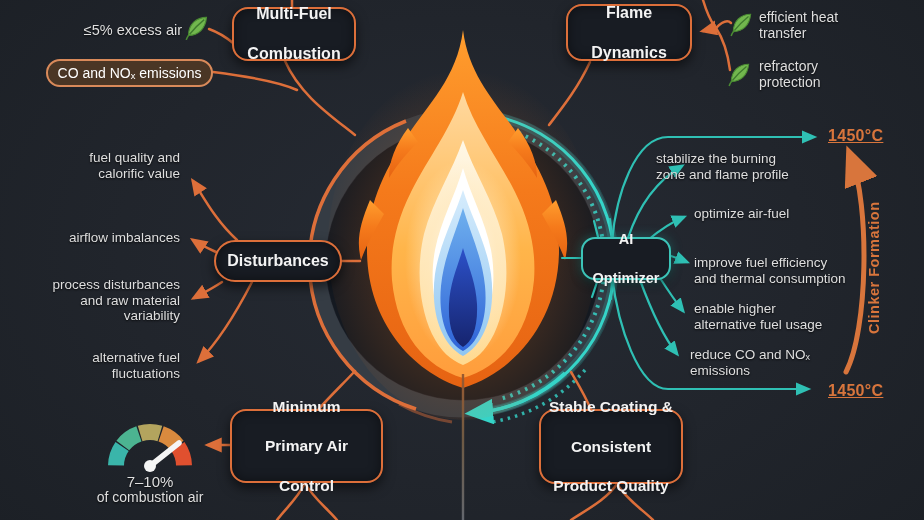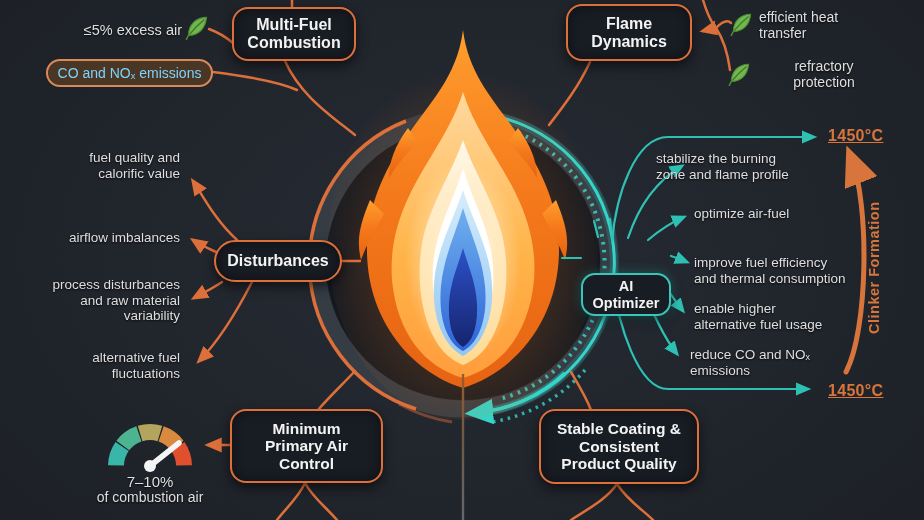--- a/index.html
+++ b/index.html
@@ -10,25 +10,26 @@
     font-family:"Liberation Sans","DejaVu Sans",sans-serif;
     color:#e4e4e4;
   }
   svg.layer{position:absolute;left:0;top:0;}
   .node{
     position:absolute;border:2.5px solid #dd6f3a;border-radius:16px;
     background:#181c23;display:flex;flex-direction:column;align-items:center;justify-content:center;
     font-weight:bold;color:#f3f3f3;text-align:center;line-height:1.12;
     box-shadow:0 5px 12px rgba(0,0,0,.55), inset 0 0 12px rgba(0,0,0,.45);
     z-index:5;
+    gap:22px;
   }
   .node.teal{border-color:#3cc4b8;box-shadow:0 0 12px rgba(49,197,185,.35),0 4px 10px rgba(0,0,0,.5);border-radius:14px;}
   .pill{
     position:absolute;border:2px solid #d98a5a;border-radius:14px;background:#4a3625;
-    display:flex;align-items:center;justify-content:center;color:#7dd3fc;font-size:14px;z-index:5;
+    display:flex;align-items:center;justify-content:center;color:#ffffff;font-size:14px;z-index:5;
   }
   .txt{position:absolute;font-size:13.5px;line-height:15.5px;color:#dfdfdf;z-index:4;
        text-shadow:0 1px 2px rgba(0,0,0,.8);}
   .txt.r{text-align:right;}
   .txt.c{text-align:center;}
   .temp{position:absolute;color:#d8753c;font-size:16px;font-weight:bold;z-index:4;letter-spacing:.3px;text-decoration:underline;}
   .vlabel{
     position:absolute;color:#d8753c;font-size:14.5px;font-weight:bold;z-index:4;
     writing-mode:vertical-rl;transform:rotate(180deg);letter-spacing:.5px;
   }
@@ -180,32 +181,32 @@
 
   <div class="node" style="left:566px;top:4px;width:126px;height:57px;font-size:16px;">
     <div>Flame</div>
     <div>Dynamics</div>
   </div>
 
   <div class="node" style="left:214px;top:240px;width:128px;height:42px;font-size:16px;border-radius:21px;">
     <div>Disturbances</div>
   </div>
 
-  <div class="node teal" style="left:581px;top:237px;width:90px;height:43px;font-size:14.5px;margin-top:36px;">
+  <div class="node teal" style="left:581px;top:237px;width:90px;height:43px;font-size:14.5px;">
     <div>AI</div>
     <div>Optimizer</div>
   </div>
 
   <div class="node" style="left:230px;top:409px;width:153px;height:74px;font-size:15.5px;">
     <div>Minimum</div>
     <div>Primary Air</div>
     <div>Control</div>
   </div>
 
-  <div class="node" style="left:539px;top:409px;width:160px;height:75px;font-size:15.5px;">
+  <div class="node" style="left:539px;top:409px;width:144px;height:75px;font-size:15.5px;">
     <div>Stable Coating &amp;</div>
     <div>Consistent</div>
     <div>Product Quality</div>
   </div>
 
   <div class="txt r" style="left:60px;top:23px;width:122px;font-size:14.5px;">≤5% excess air</div>
 
   <svg class="leaf" style="left:184px;top:14px;" width="27" height="27" viewBox="0 0 24 24">
     <path d="M4,19 C4,9 11,3 20,3 C19,13 13,19 4,19 Z" fill="#72b74e" stroke="#4a8a33" stroke-width="1"></path>
     <path d="M5,18 C9,13 13,9 18,5" stroke="#3f7a2e" stroke-width="1.2" fill="none"></path>
@@ -222,21 +223,21 @@
   <div class="txt" style="left:759px;top:10px;width:130px;font-size:14px;">
     <div>efficient heat</div>
     <div>transfer</div>
   </div>
 
   <svg class="leaf" style="left:727px;top:61px;" width="26" height="26" viewBox="0 0 24 24">
     <path d="M4,19 C4,9 11,3 20,3 C19,13 13,19 4,19 Z" fill="#72b74e" stroke="#4a8a33" stroke-width="1"></path>
     <path d="M5,18 C9,13 13,9 18,5" stroke="#3f7a2e" stroke-width="1.2" fill="none"></path>
     <path d="M4,19 C3,20.5 2.5,21.5 2,23" stroke="#4a8a33" stroke-width="1.4" fill="none"></path>
   </svg>
-  <div class="txt" style="left:759px;top:59px;width:130px;font-size:14px;text-align:center;">
+  <div class="txt" style="left:759px;top:59px;width:130px;font-size:14px;">
     <div>refractory</div>
     <div>protection</div>
   </div>
 
   <div class="txt r" style="right:744px;top:150px;width:150px;">
     <div>fuel quality and</div>
     <div>calorific value</div>
   </div>
   <div class="txt r" style="right:744px;top:230px;width:160px;">
     <div>airflow imbalances</div>

